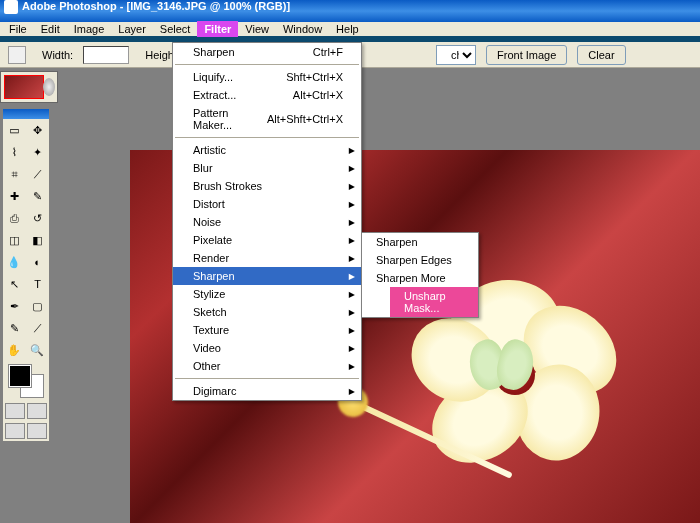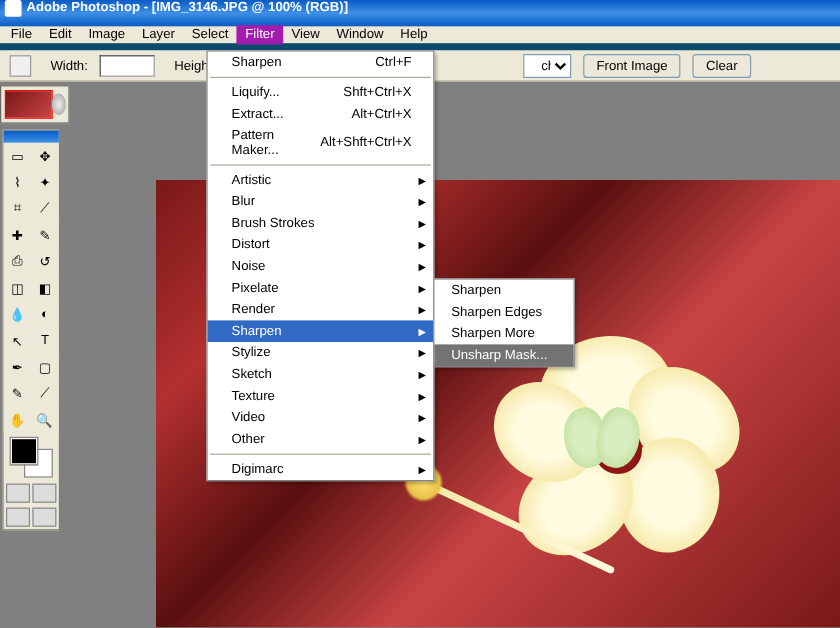--- a/index.html
+++ b/index.html
@@ -1,21 +1,21 @@
 <!DOCTYPE html>
 <html><head>
 <meta charset="utf-8">
 <style>
 * { margin: 0; padding: 0; box-sizing: border-box; font-family: Tahoma, sans-serif; font-size: 11px; }
 body { width: 700px; height: 523px; overflow: hidden; background: #808080; position: relative; }
 .titlebar { height: 22px; background: linear-gradient(#0a5bc4, #3d8fe6 50%, #0a5bc4); color: #fff; display: flex; padding: 0 4px; font-weight: bold; }
 .titlebar .icon { width: 14px; height: 14px; background: #fff; margin-right: 4px; border-radius: 2px; }
 .menubar { height: 20px; background: #ece9d8; display: flex; align-items: center; padding: 0 2px; border-bottom: 6px solid #0c4a6e; }
 .menubar .mi { padding: 2px 7px; cursor: default; }
-.menubar .mi.open { background: #a21caf; color: #fff; }
+.menubar .mi.open { background: #d946ef; color: #fff; font-weight: bold; }
 .optionsbar { height: 26px; background: #ece9d8; display: flex; align-items: center; padding: 0 8px; gap: 10px; border-bottom: 1px solid #aca899; }
 .optionsbar .toolicon { width: 18px; height: 18px; border: 1px solid #999; background: #f0f0f0; }
 .optionsbar label { margin-left: 6px; }
 .optionsbar input[type=text] { width: 46px; height: 18px; border: 1px inset #999; background: #fff; padding: 0 2px; }
 .optionsbar select { height: 20px; border: 1px solid #7f9db9; background: #fff; width: 40px; padding-left: 10px; }
 .optionsbar button { height: 20px; padding: 0 10px; background: #ece9d8; border: 1px solid #7f9db9; border-radius: 3px; }
 .toolbox { position: absolute; top: 76px; left: 2px; width: 48px; background: #ece9d8; border: 1px solid #808080; }
 .toolbox .titletab { height: 10px; background: linear-gradient(#0a5bc4,#3d8fe6); }
 .tools { display: grid; grid-template-columns: 1fr 1fr; }
 .tools .tool { width: 23px; height: 22px; border: 1px solid #ece9d8; display: flex; align-items: center; justify-content: center; cursor: default; }
@@ -42,21 +42,21 @@
 .navthumb{position:absolute;top:71px;left:0;width:58px;height:32px;background:#ece9d8;border:1px solid #666;}
 .navthumb .inner{margin:3px;width:40px;height:24px;background:linear-gradient(135deg,#7a1818,#c94444);border:1px solid #f00;}
 .navthumb .knob{position:absolute;right:2px;top:6px;width:12px;height:18px;background:radial-gradient(#eee,#999);border-radius:50%;}
 .dropdown { position: absolute; top: 42px; left: 172px; width: 190px; background: #fff; border: 1px solid #808080; box-shadow: 2px 2px 3px rgba(0,0,0,0.3); z-index: 100; }
 .dropdown .row { display: flex; justify-content: space-between; align-items: center; padding: 3px 18px 3px 20px; cursor: default; position: relative; }
 .dropdown .row.hl { background: #316ac5; color: #fff; }
 .dropdown .sep { height: 1px; background: #aca899; margin: 3px 2px; }
 .dropdown .arrow::after { content: "▶"; font-size: 8px; position: absolute; right: 6px; }
 .submenu { position: absolute; top: 232px; left: 361px; width: 118px; background: #fff; border: 1px solid #808080; box-shadow: 2px 2px 3px rgba(0,0,0,0.3); z-index: 101; }
 .submenu .row { padding: 3px 14px; cursor: default; }
-.submenu .row.hl { background: #737373; color: #fff; }
+.submenu .row.hl { background: #ec4899; color: #fff; margin-left: 28px; }
 </style>
 </head>
 <body>
 
 <div class="titlebar">
   <div class="icon"></div>
   <span>Adobe Photoshop - [IMG_3146.JPG @ 100% (RGB)]</span>
 </div>
 
 <div class="menubar" id="menubar">

